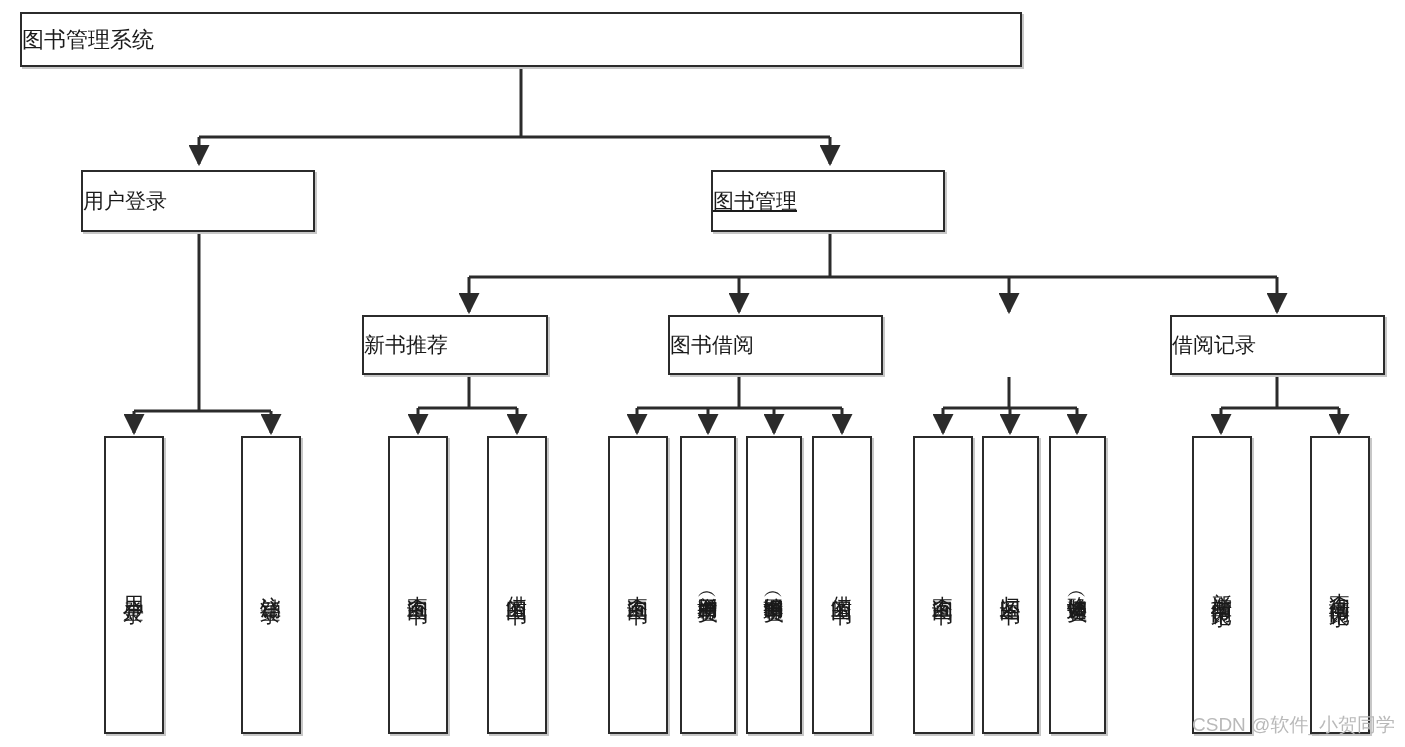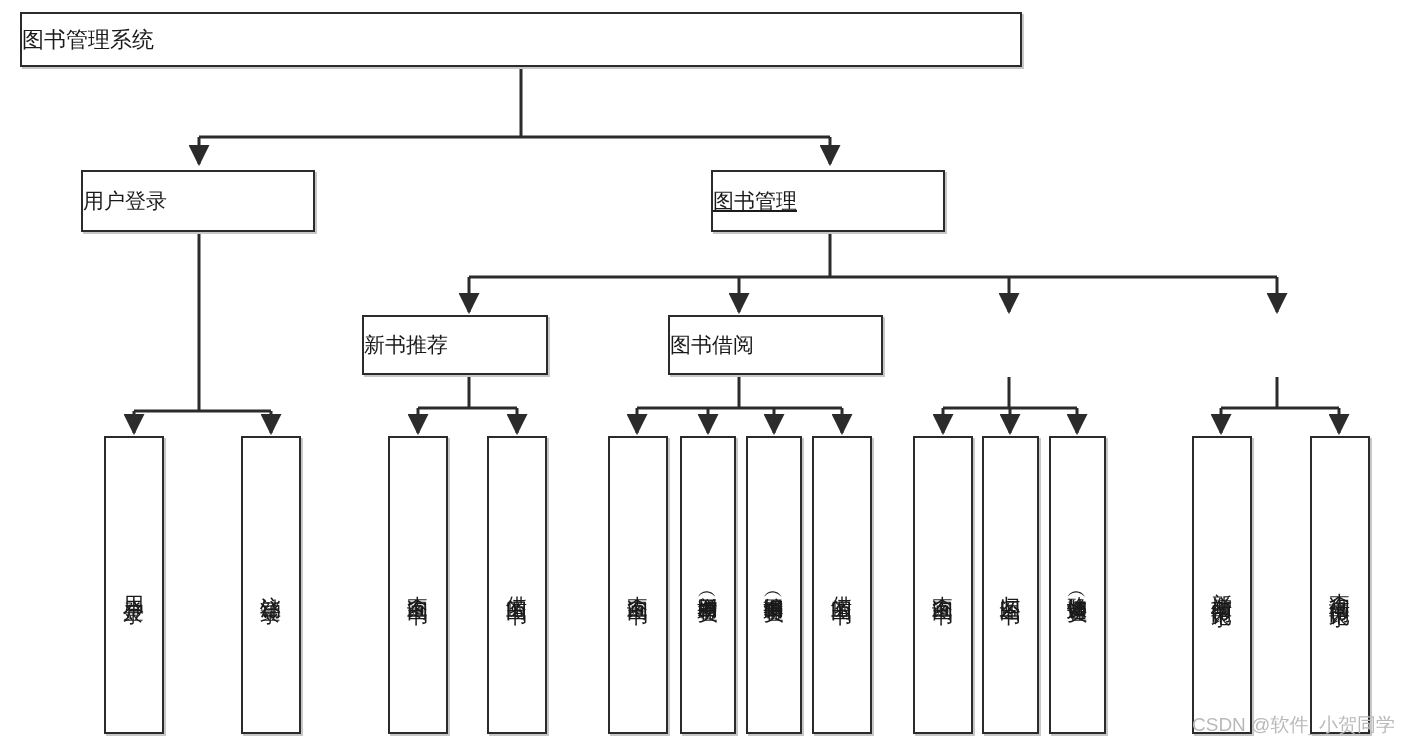--- a/index.html
+++ b/index.html
@@ -143,20 +143,23 @@
   <div class="node horiz" style="left:711px; top:170px; width:234px; height:62px;text-decoration:underline;">
     <span class="label">图书管理</span>
   </div>
 
   <div class="node horiz" style="left:362px; top:315px; width:186px; height:60px;">
     <span class="label">新书推荐</span>
   </div>
   <div class="node horiz" style="left:632px; top:315px; width:215px; height:60px;margin-left:36px;">
     <span class="label">图书借阅</span>
   </div>
+  <div class="node horiz" style="left:1170px; top:315px; width:215px; height:60px;">
+    <span class="label">借阅记录</span>
+  </div>
 
   <div class="node vert" style="left:104px; top:436px; width:60px; height:298px;">
     <span class="label">用户登录</span>
   </div>
   <div class="node vert" style="left:241px; top:436px; width:60px; height:298px;">
     <span class="label">注销登录</span>
   </div>
 
   <div class="node vert" style="left:388px; top:436px; width:60px; height:298px;">
     <span class="label">查询图书</span>

